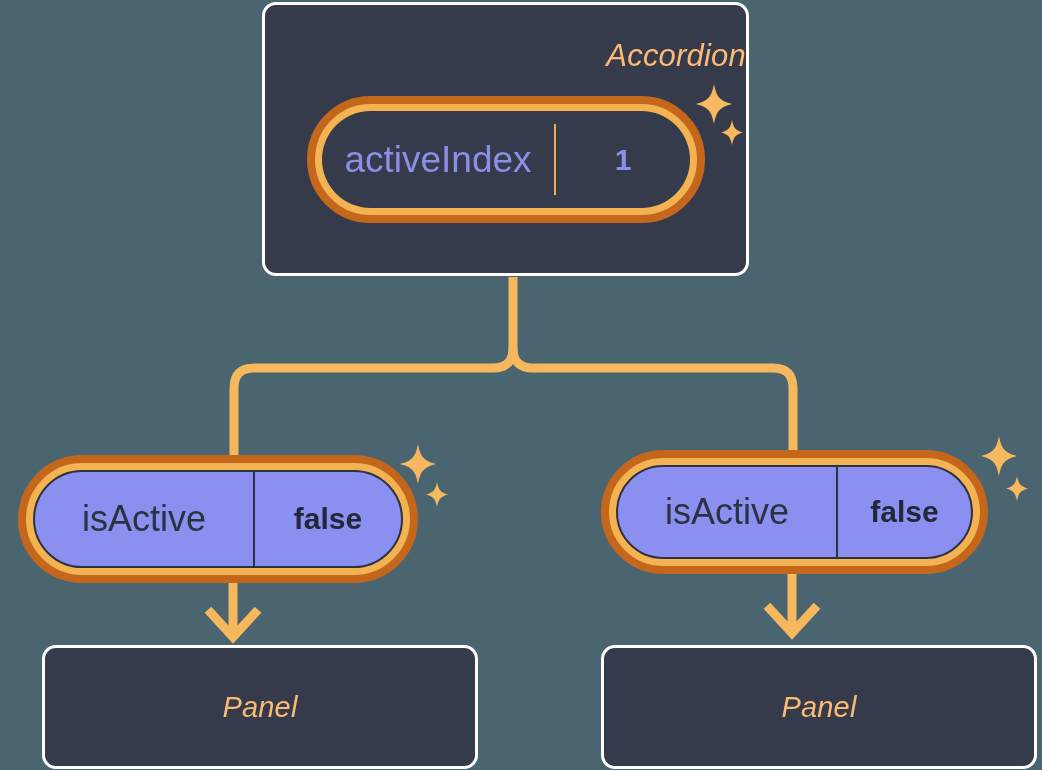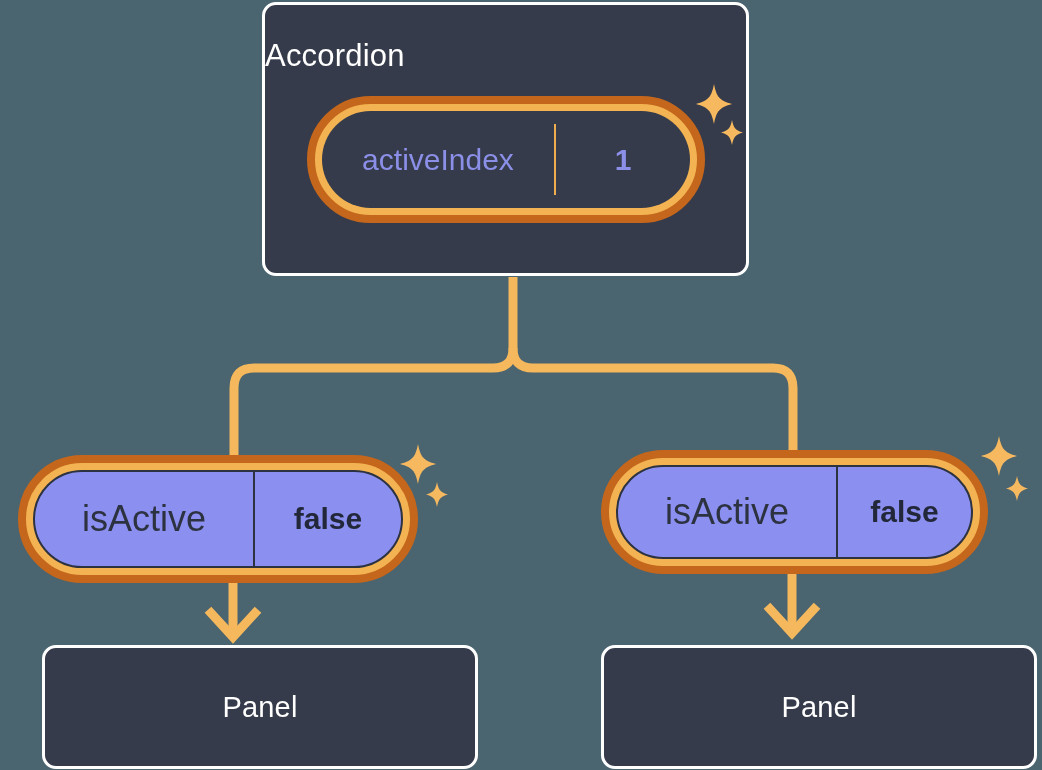--- a/index.html
+++ b/index.html
@@ -31,26 +31,27 @@
 
   
   .card {
     position: absolute;
     background: #353b4a;
     border: 3px solid #ffffff;
     border-radius: 14px;
     box-sizing: border-box;
   }
   .card-title {
-    color: #ffffff;
+    color: #fdba74;
     font-size: 31px;
     font-weight: 400;
     letter-spacing: 0.2px;
-    text-align: left;
+    text-align: right;
     white-space: nowrap;
+    font-style: italic;
   }
 
   #card-accordion {
     left: 262px;
     top: 2px;
     width: 487px;
     height: 274px;
   }
   #card-accordion .card-title {
     margin-top: 33px;
@@ -102,21 +103,21 @@
     top: 96px;
     width: 398px;
     height: 127px;
   }
   #pill-activeindex .pill-inner {
     background: #353b4a;
   }
   #pill-activeindex .pill-key {
     flex: 0 0 232px;
     color: #8b8fe8;
-    font-size: 30px;
+    font-size: 37px;
     font-weight: 400;
   }
   #pill-activeindex .pill-sep {
     width: 2px;
     background: #f0ad4e;
     margin: 13px 0;
     flex: 0 0 2px;
   }
   #pill-activeindex .pill-val {
     flex: 1;

